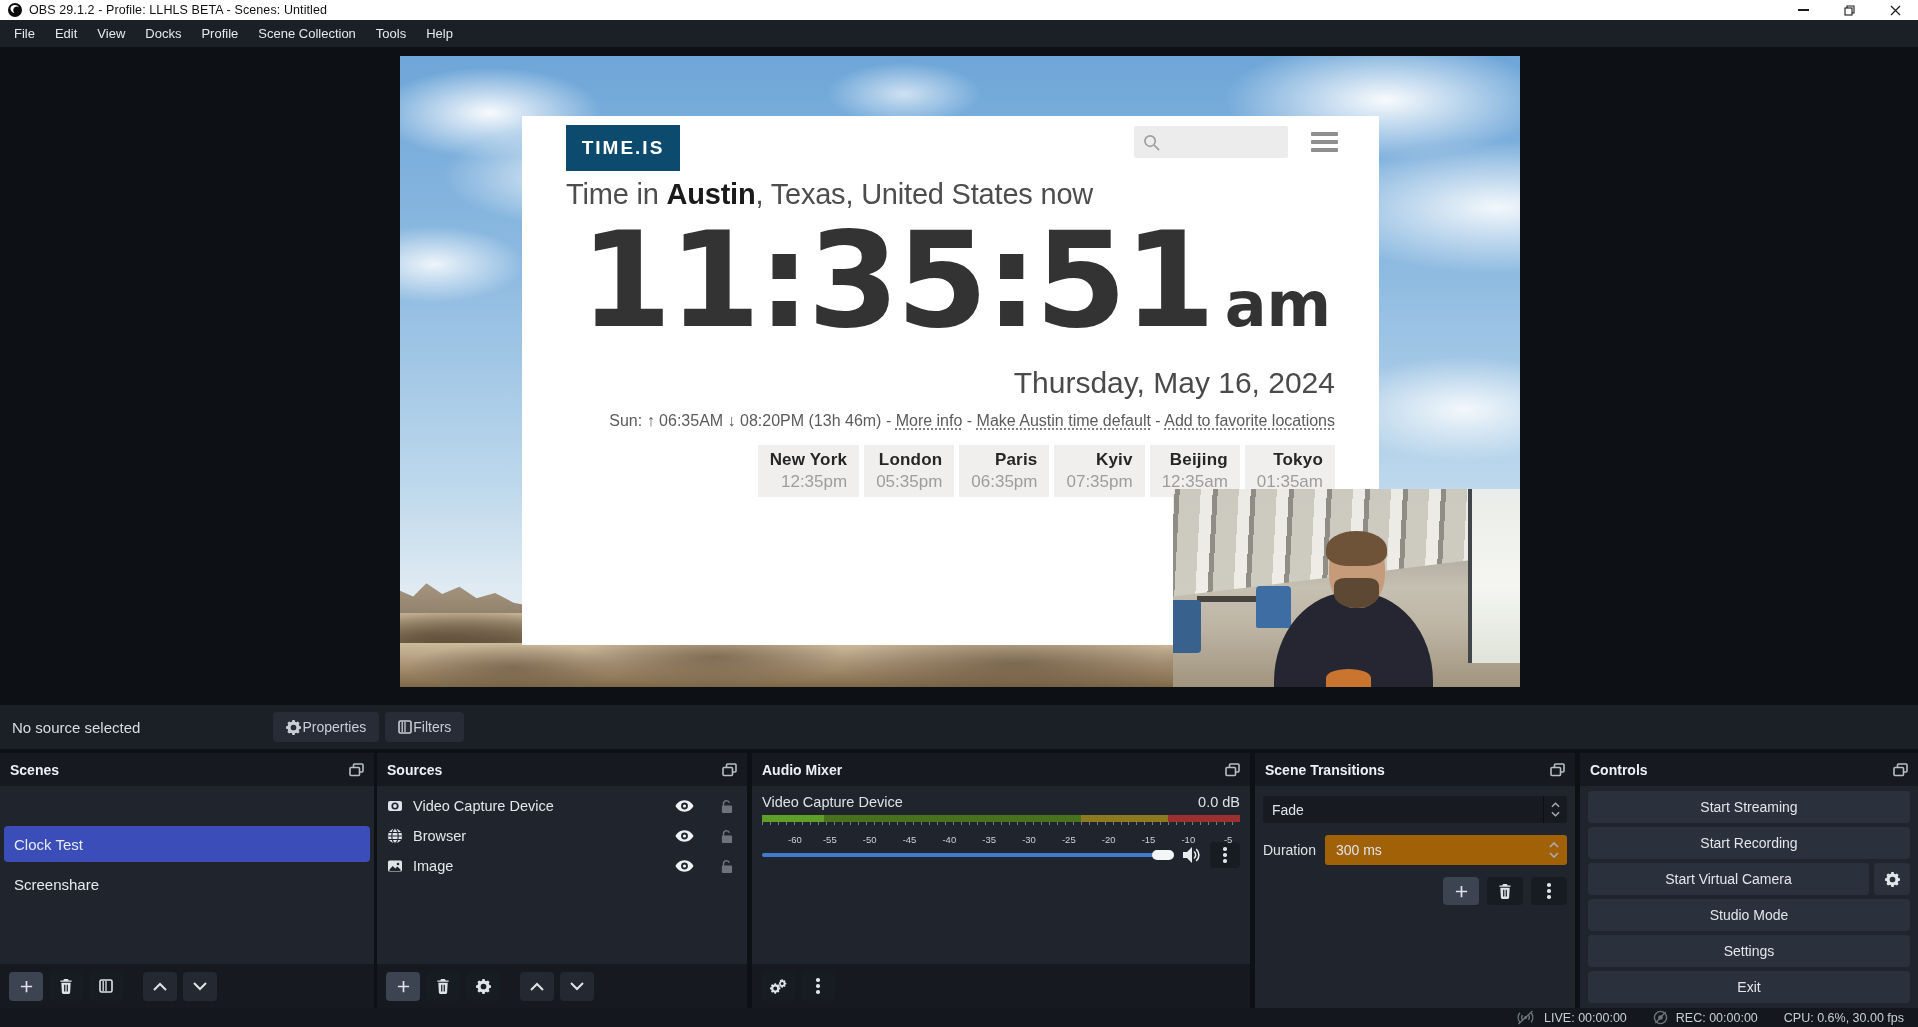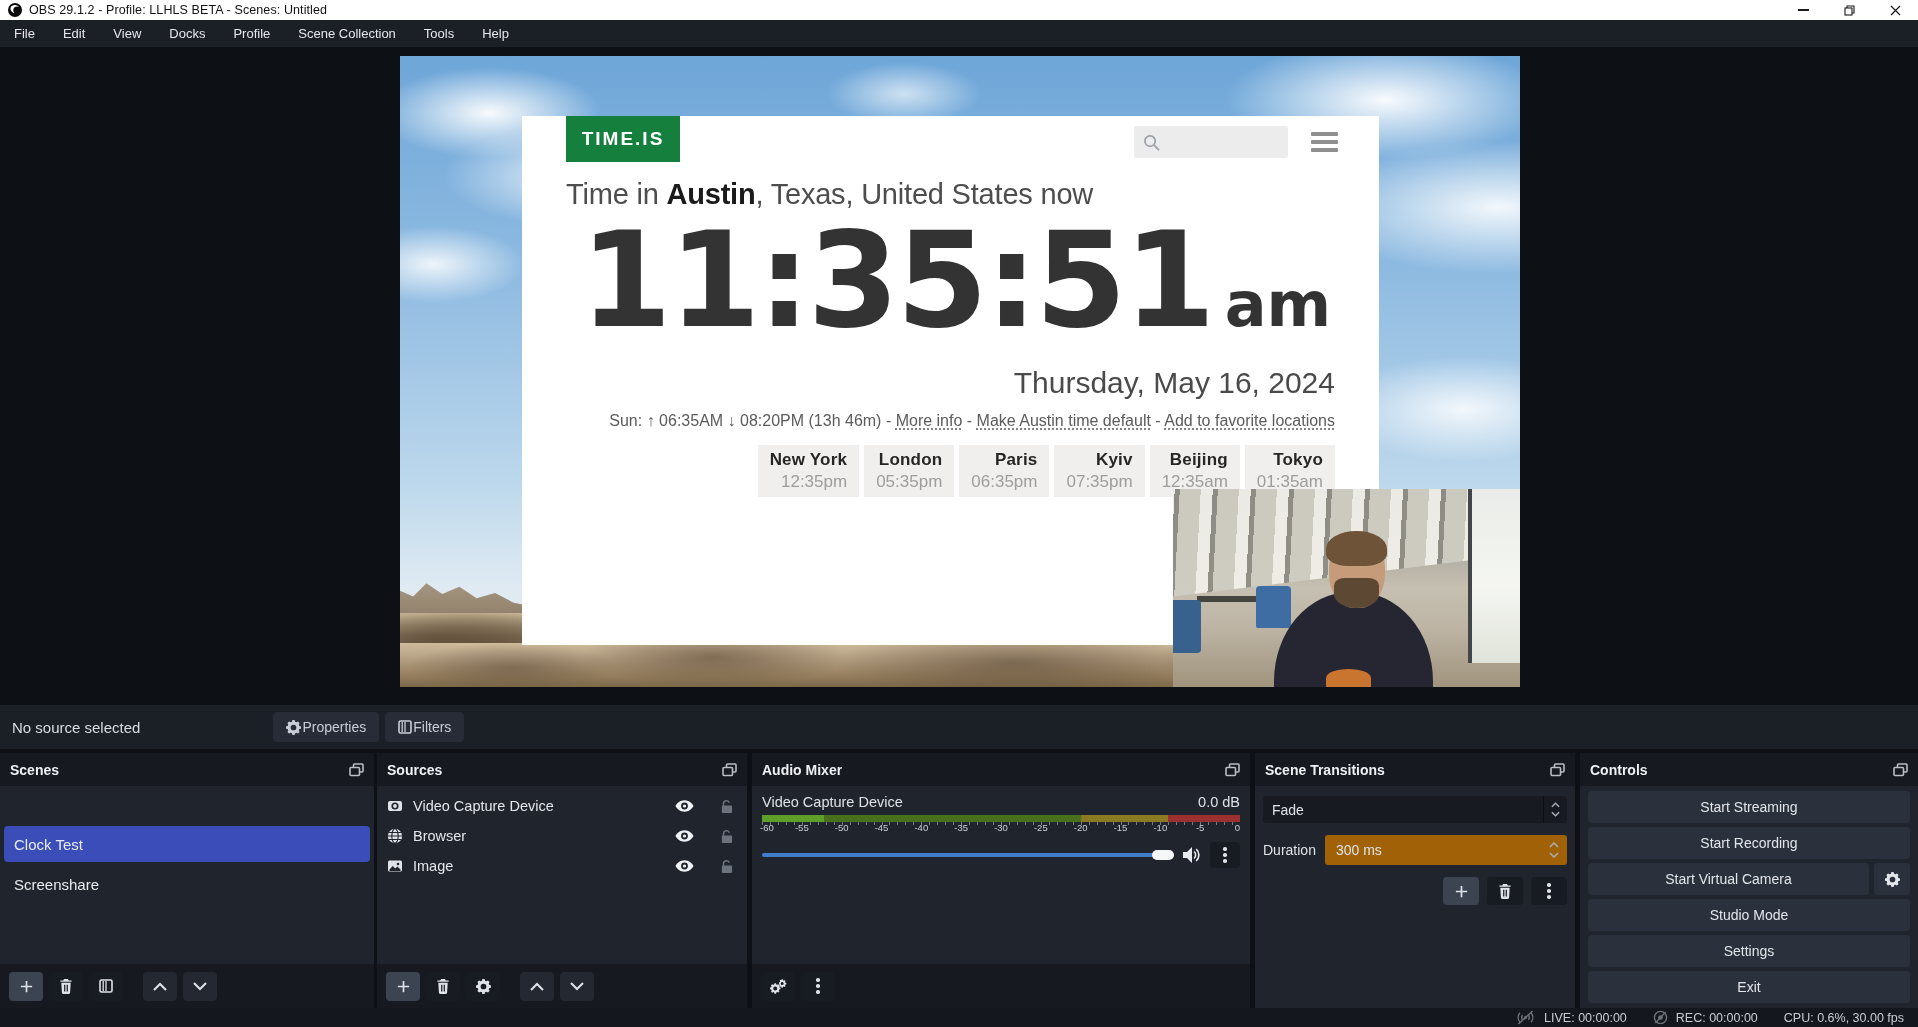--- a/index.html
+++ b/index.html
@@ -15,21 +15,21 @@
   .titlebar { position:absolute; top:0; left:0; width:100%; height:20px; background:#ffffff;
     display:flex; align-items:center; color:#111; font-size:12.5px; }
   .obs-logo { margin-left:8px; }
   .title-text { margin-left:7px; letter-spacing:.1px; }
   .win-btns { margin-left:auto; display:flex; height:100%; }
   .win-btn { width:46px; height:100%; display:flex; align-items:center; justify-content:center; cursor:default; }
   .min-line { width:11px; height:1.5px; background:#1b1b1b; }
 
   
   .menubar { position:absolute; top:20px; left:0; width:100%; height:27px; background:#1b1f26;
-    display:flex; align-items:stretch; padding-left:4px;gap:8px; }
+    display:flex; align-items:stretch; padding-left:4px; }
   .menu-item { padding:0 10px; display:flex; align-items:center; font-size:13px; color:#e6e8ec; }
 
   
   .preview { position:absolute; top:47px; left:0; width:100%; height:658px; background:#0d1015; }
   .canvas { position:absolute; left:400px; top:9px; width:1120px; height:631px; overflow:hidden; }
   .sky { position:absolute; inset:0;
     background:
       radial-gradient(ellipse 160px 65px at 8% 9%,  rgba(255,255,255,.95), rgba(255,255,255,0) 70%),
       radial-gradient(ellipse 210px 75px at 17% 19%, rgba(255,255,255,.88), rgba(255,255,255,0) 70%),
       radial-gradient(ellipse 130px 55px at 3% 33%,  rgba(255,255,255,.85), rgba(255,255,255,0) 70%),
@@ -48,21 +48,21 @@
       radial-gradient(ellipse 260px 50px at 55% 46%, rgba(76,59,42,.5),  rgba(76,59,42,0) 70%),
       radial-gradient(ellipse 200px 44px at 80% 36%, rgba(84,66,46,.45), rgba(84,66,46,0) 70%),
       radial-gradient(ellipse 150px 34px at 10% 55%, rgba(70,55,40,.4),  rgba(70,55,40,0) 70%),
       linear-gradient(180deg,#cdbb9b 0%,#b5a083 35%,#957e5e 75%,#7b6849 100%);
   }
   .sand { position:absolute; left:0; right:0; bottom:0; height:44px; }
   .sand-left { position:absolute; left:0; width:126px; bottom:0; height:74px; }
 
   
   .page { position:absolute; left:122px; top:60px; width:857px; height:529px; background:#ffffff; z-index:2; }
-  .ti-logo { position:absolute; left:44px; top:0; width:114px; height:46px; background:#15803d;
+  .ti-logo { position:absolute; left:44px; top:9px; width:114px; height:46px; background:#0c4a6e;
     color:#fff; display:flex; align-items:center; justify-content:center;
     font-size:19px; font-weight:700; letter-spacing:2px; }
   .ti-search { position:absolute; left:612px; top:10px; width:154px; height:32px; background:#ececec;
     border-radius:2px; display:flex; align-items:center; padding-left:9px; }
   .ti-burger { position:absolute; left:789px; top:16px; width:27px; }
   .ti-burger span { display:block; height:4px; background:#8f8f8f; border-radius:1px; margin-bottom:4px; }
   .ti-heading { position:absolute; left:44px; top:62px; font-size:29px; color:#4d4d4d; letter-spacing:-.2px; white-space:nowrap; }
   .ti-heading b { color:#1a1a1a; font-weight:700; }
   .ti-clock { position:absolute; left:58px; top:102px; display:flex; align-items:baseline; color:#333; }
   .ti-clock .digits { font-family:"DejaVu Sans", sans-serif; font-size:132px; font-weight:800; letter-spacing:-3px; line-height:.95; }
@@ -139,21 +139,21 @@
   .eye-icon { color:#f0f2f5; margin-right:16px; }
   .lock-icon { color:#6d737c; }
 
   .mix-name-row { display:flex; padding:8px 10px 0; font-size:14.5px; color:#dde1e7; }
   .mix-level { margin-left:auto; }
   .meter { margin:5px 10px 0; height:7px;
     background:linear-gradient(90deg,#5f9e28 0%,#5f9e28 13%,#47711d 13%,#47711d 66.7%,#8c7a22 66.7%,#8c7a22 85%,#9c3030 85%,#9c3030 100%); }
   .ticks { position:relative; height:16px; margin:0 10px; font-size:9.5px; color:#ccd1d8; }
   .ticks::before { content:""; position:absolute; top:0; left:0; right:0; height:3px;
     background:repeating-linear-gradient(90deg,#767c84 0 1px,transparent 1px 1.6667%); }
-  .ticks span { position:absolute; top:0; transform:translateX(-50%); }
+  .ticks span { position:absolute; top:12px; transform:translateX(-50%);margin-left:28px; }
   .ticks span.first { transform:translateX(-2px); }
   .ticks span.last { transform:translateX(-100%); }
   .slider-row { display:flex; align-items:center; margin:4px 10px 0; gap:9px; }
   .vol-track { flex:1; height:4px; border-radius:2px; background:#3f7ccc; position:relative; }
   .vol-handle { position:absolute; right:0; top:50%; transform:translateY(-50%); width:22px; height:10px;
     border-radius:5px; background:#f4f6f8; }
   .speaker { color:#e8ebef; }
   .kebab-btn { width:30px; height:26px; border-radius:4px; background:#171b22; color:#dfe3e9;
     display:flex; align-items:center; justify-content:center; }
   .kebab-dots { width:3.5px; height:3.5px; border-radius:50%; background:currentColor;

